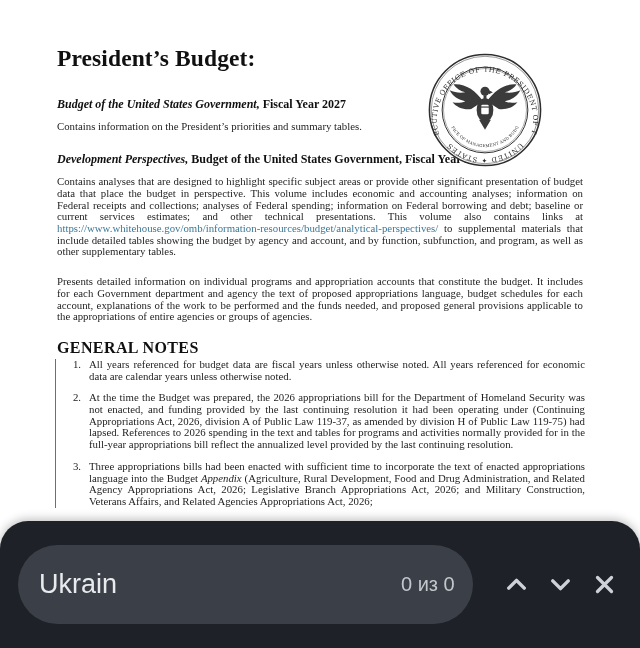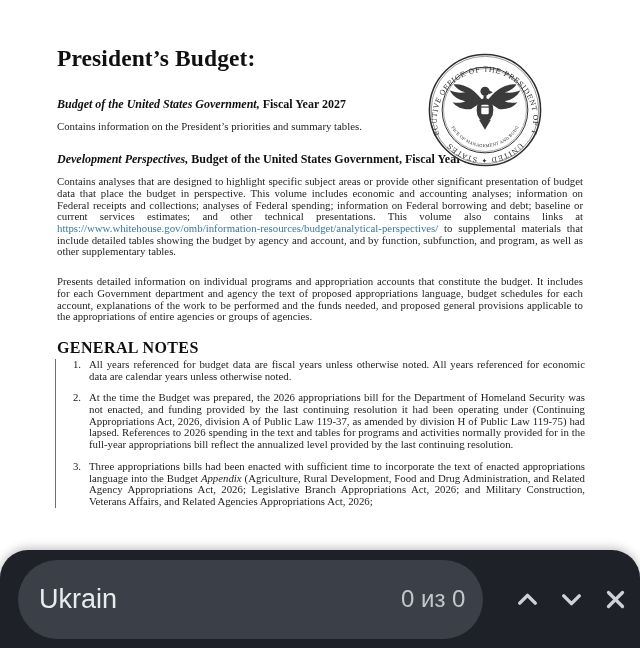--- a/index.html
+++ b/index.html
@@ -71,21 +71,21 @@
     line-height: 11.7px;
     text-align: justify;
     color: #1e1e1e;
   }
   .notes em { font-style: italic; margin-top: 36px; }
 
   
   .findbar {
     position: absolute;
     left: 0; bottom: 0;
-    width: 640px; height: 98px;
+    width: 640px; height: 127px;
     background: #1e2127;
     border-radius: 28px 28px 0 0;
     display: flex;
     align-items: center;
     padding-left: 18px;
     font-family: "Liberation Sans", sans-serif;
     box-shadow: 0 -2px 10px rgba(0,0,0,0.25);
   }
   .find-pill {
     flex: 0 0 355px;
@@ -102,21 +102,21 @@
     background: transparent;
     border: none;
     outline: none;
     color: #e8eaed;
     font-size: 27px;
     font-family: "Liberation Sans", sans-serif;
   }
   .match-count {
     flex: none;
     color: #c3c7cc;
-    font-size: 24px;
+    font-size: 20px;
     white-space: nowrap;
     margin-left: 8px;
   }
   .find-actions {
     flex: 1;
     display: flex;
     justify-content: space-between;
     align-items: center;
     margin: 0 38px 0 22px;
   }

